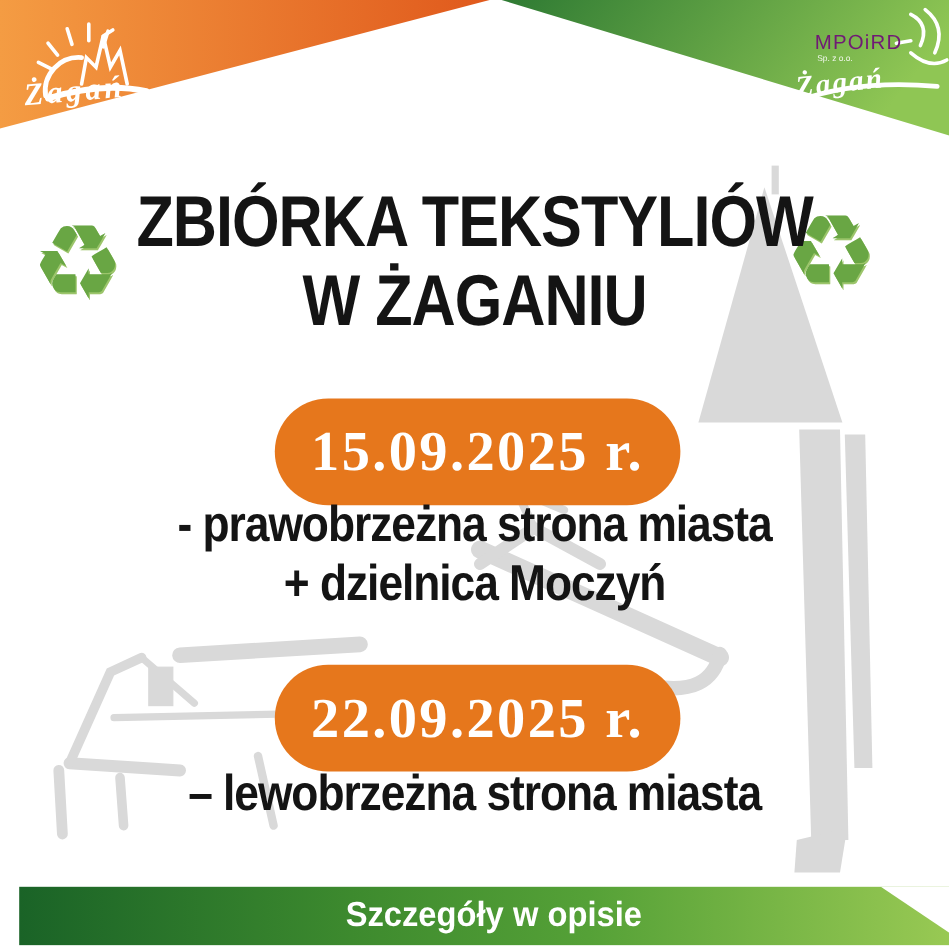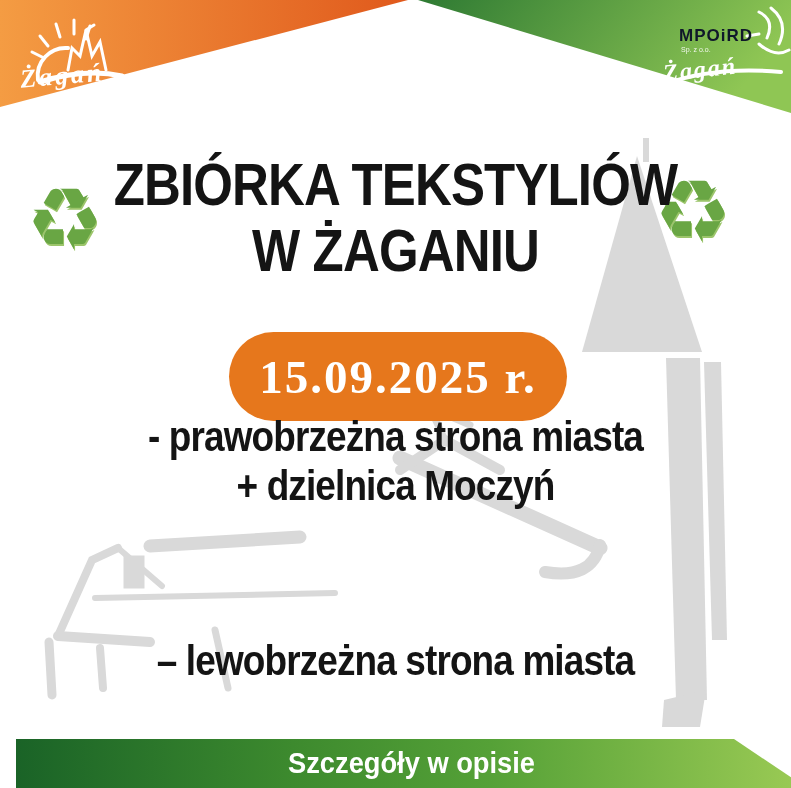--- a/index.html
+++ b/index.html
@@ -14,21 +14,21 @@
 
   
   .city-logo{left:10px;top:8px;width:120px;height:92px;color:#fff;}
   .city-logo .script{
     position:absolute;left:10px;top:52px;width:110px;
     font-family:"Liberation Serif",serif;font-style:italic;font-weight:bold;
     font-size:26px;transform:rotate(-5deg);letter-spacing:3px;color:#fff;
   }
   .company-logo{left:655px;top:6px;width:136px;height:100px;color:#fff;}
   .company-name{
-    position:absolute;left:24px;top:20px;font-weight:bold;font-size:17px;letter-spacing:1px;color:#0f172a;text-align:center;
+    position:absolute;left:24px;top:20px;font-weight:normal;font-size:17px;letter-spacing:1px;color:#701a75;text-align:center;
   }
   .company-legal{position:absolute;left:26px;top:40px;font-size:7px;color:#fff;opacity:.9;}
   .company-script{
     position:absolute;left:8px;top:48px;width:120px;
     font-family:"Liberation Serif",serif;font-style:italic;font-weight:bold;
     font-size:24px;transform:rotate(-6deg);letter-spacing:2px;color:#fff;
   }
 
   
   .title{
@@ -160,20 +160,23 @@
   </div>
 
   <div class="badge first">
     <span>15.09.2025 r.</span>
   </div>
   <div class="desc first">
     <div>- prawobrzeżna strona miasta</div>
     <div>+ dzielnica Moczyń</div>
   </div>
 
+  <div class="badge second">
+    <span>22.09.2025 r.</span>
+  </div>
   <div class="desc second">
     <div>– lewobrzeżna strona miasta</div>
   </div>
 
   <div class="footer-bar">
     <div class="footer-text">Szczegóły w opisie</div>
     <svg class="footer-wedge" width="791" height="49" viewBox="0 0 791 49">
       <polygon points="718,0 791,0 791,49" fill="#ffffff"></polygon>
     </svg>
   </div>

